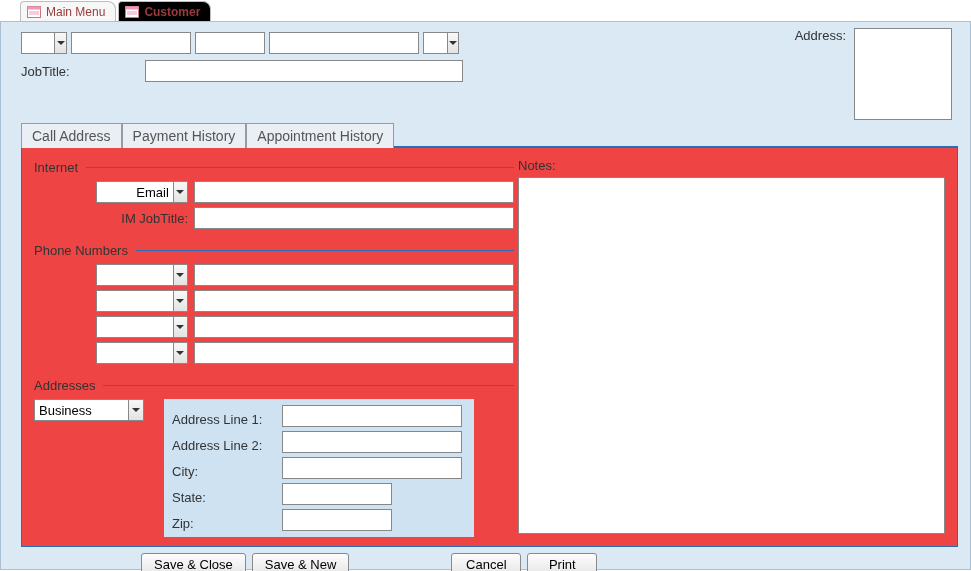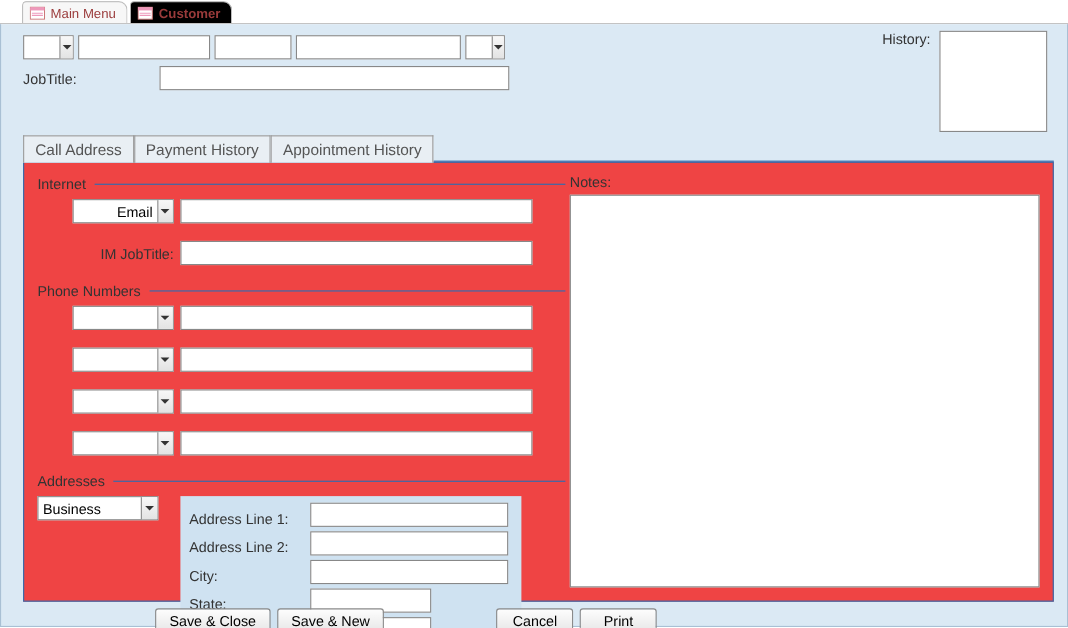--- a/index.html
+++ b/index.html
@@ -178,21 +178,22 @@
   }
   .group-hdr .title { color: #333; }
   .group-hdr .rule {
     flex: 1;
     height: 1px;
     background: #2a6db3;
   }
   .field-row {
     display: flex;
     align-items: center;
-    margin-bottom: 16px;
+    margin-bottom: 4px;
+    justify-content: flex-end;
   }
   .field-label {
     width: 130px;
     text-align: right;
     padding-right: 6px;
   }
   .addr-block {
     background: #cfe2f1;
     padding: 6px 8px;
     width: 310px;
@@ -256,21 +257,21 @@
           <line x1="2" y1="8" x2="12" y2="8" stroke="#e9b"></line>
         </svg>
     </span>
     <span>Customer</span>
   </div>
 </div>
 
 <div class="form-area">
 
   <div class="picture-group">
-    <span class="lbl">History:</span>
+    <span class="lbl">Address:</span>
     <div class="picture-box"></div>
   </div>
 
   <div class="top-row">
     <div class="name-group">
       <div class="combo" style="width:46px">
         <input value="" style="">
         <div class="arrow-btn">
             <div class="arrow-down"></div>
           </div>

